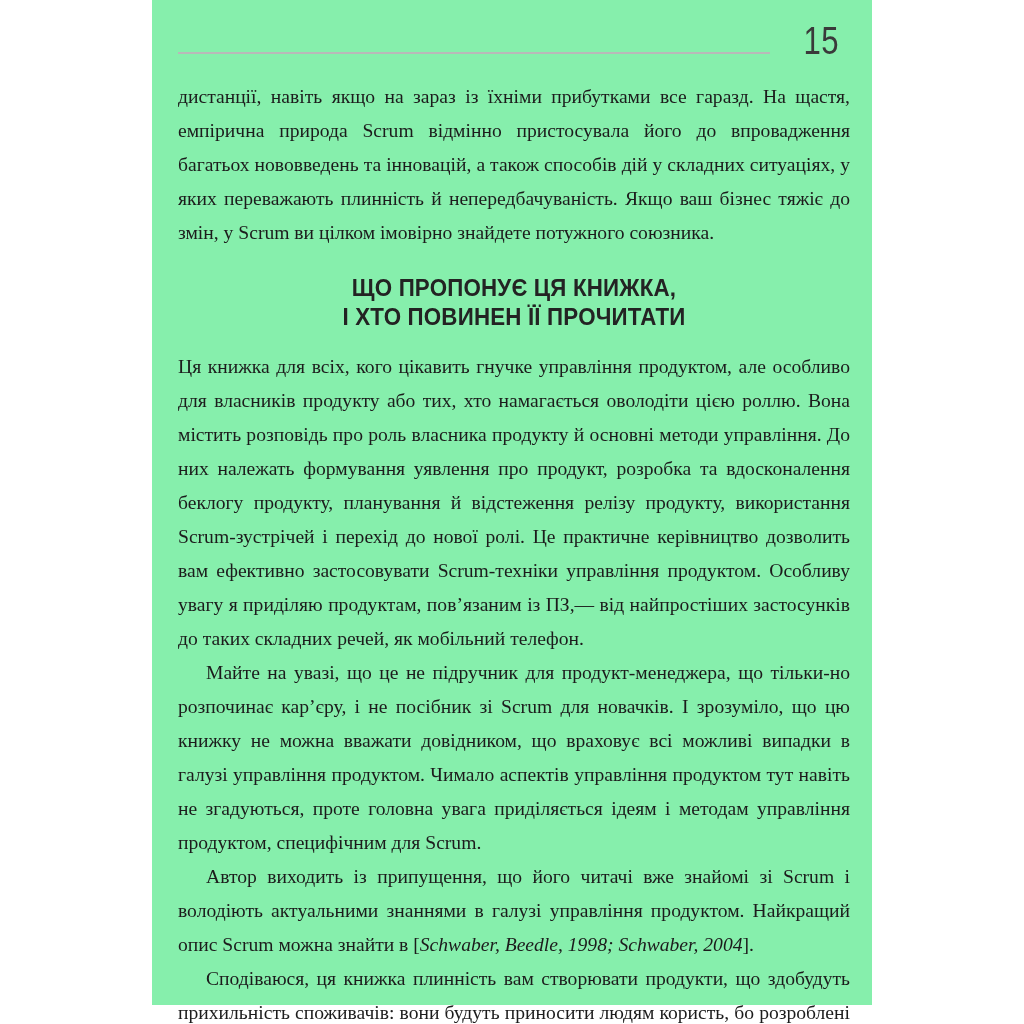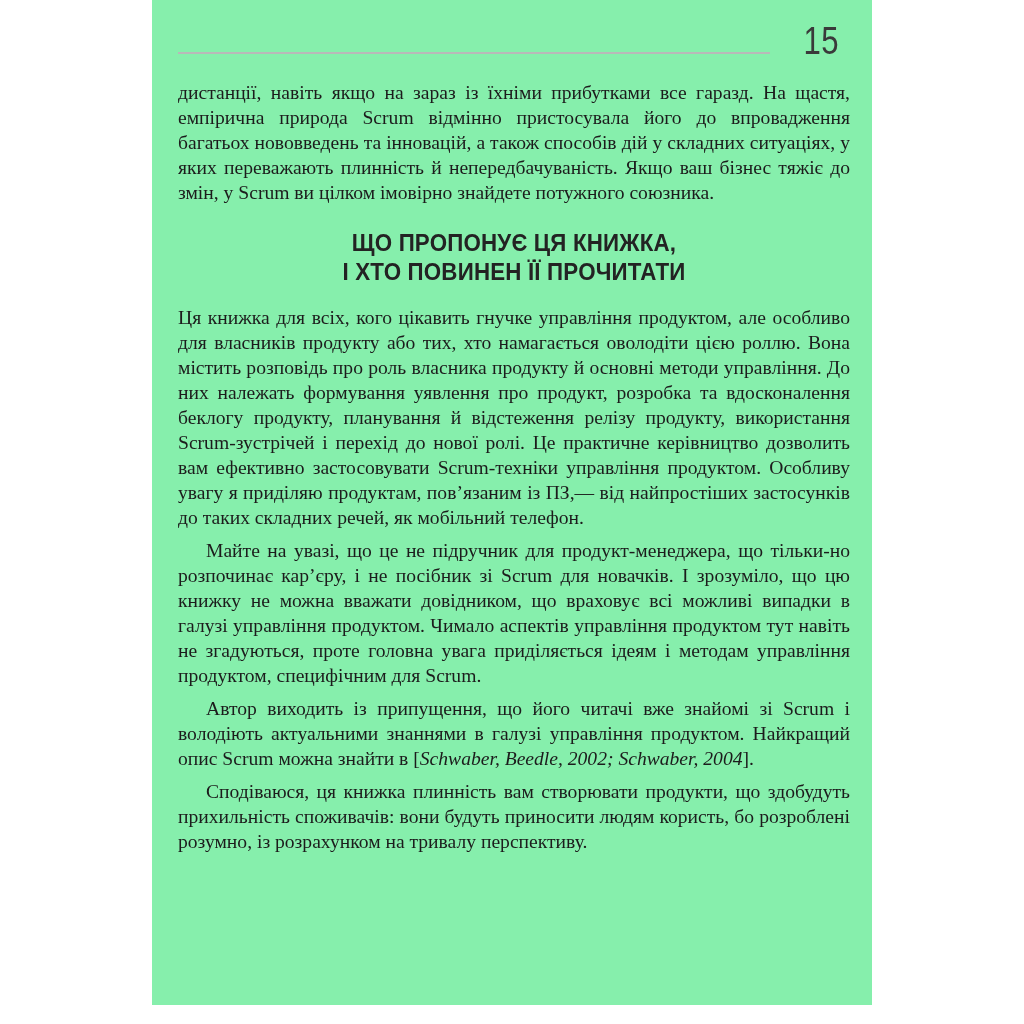--- a/index.html
+++ b/index.html
@@ -61,33 +61,33 @@
   .column {
     position: absolute;
     left: 26px;
     top: 80px;
     width: 672px;
   }
 
   p.body-text {
     margin: 0;
     font-size: 19.6px;
-    line-height: 25px;
+    line-height: 34px;
     color: #1c1c1c;
     text-align: justify;
     text-justify: inter-word;
     hyphens: none;
     -webkit-hyphens: none;
     text-indent: 0;
   }
   p.body-text.indent {
     text-indent: 28px;
   }
   p.body-text + p.body-text {
-    margin-top: 8px;
+    margin-top: 0;
   }
 
   .heading {
     margin: 0;
     padding-top: 24px;
     padding-bottom: 19px;
     text-align: center;
     font-family: "Liberation Sans", "DejaVu Sans", sans-serif;
     font-weight: bold;
     font-size: 23.5px;
@@ -121,18 +121,18 @@
 
     <h2 class="heading">
       <span class="hline">ЩО ПРОПОНУЄ ЦЯ КНИЖКА,</span>
       <span class="hline">І ХТО ПОВИНЕН ЇЇ ПРОЧИТАТИ</span>
     </h2>
 
     <p class="body-text">Ця книжка для всіх, кого цікавить гнучке управління продуктом, але особливо для власників продукту або тих, хто намагається оволодіти цією роллю. Вона містить розповідь про роль власника продукту й основні методи управління. До них належать формування уявлення про продукт, розробка та вдосконалення беклогу продукту, планування й відстеження релізу продукту, використання Scrum-зустрічей і перехід до нової ролі. Це практичне керівництво дозволить вам ефективно застосовувати Scrum-техніки управління продуктом. Особливу увагу я приділяю продуктам, пов’язаним із ПЗ,— від найпростіших застосунків до таких складних речей, як мобільний телефон.</p>
 
     <p class="body-text indent">Майте на увазі, що це не підручник для продукт-менеджера, що тільки-но розпочинає кар’єру, і не посібник зі Scrum для новачків. І зрозуміло, що цю книжку не можна вважати довідником, що враховує всі можливі випадки в галузі управління продуктом. Чимало аспектів управління продуктом тут навіть не згадуються, проте головна увага приділяється ідеям і методам управління продуктом, специфічним для Scrum.</p>
 
-    <p class="body-text indent"><span>Автор виходить із припущення, що його читачі вже знайомі зі Scrum і володіють актуальними знаннями в галузі управління продуктом. Найкращий опис Scrum можна знайти в [</span><span class="cite">Schwaber, Beedle, 2002; Schwaber, 2004</span><span>].</span></p>
+    <p class="body-text indent"><span>Автор виходить із припущення, що його читачі вже знайомі зі Scrum і володіють актуальними знаннями в галузі управління продуктом. Найкращий опис Scrum можна знайти в [</span><span class="cite">Schwaber, Beedle, 1998; Schwaber, 2004</span><span>].</span></p>
 
     <p class="body-text indent">Сподіваюся, ця книжка плинність вам створювати продукти, що здобудуть прихильність споживачів: вони будуть приносити людям користь, бо розроблені розумно, із розрахунком на тривалу перспективу.</p>
 
   </div>
 </div>
 
 </body></html>

